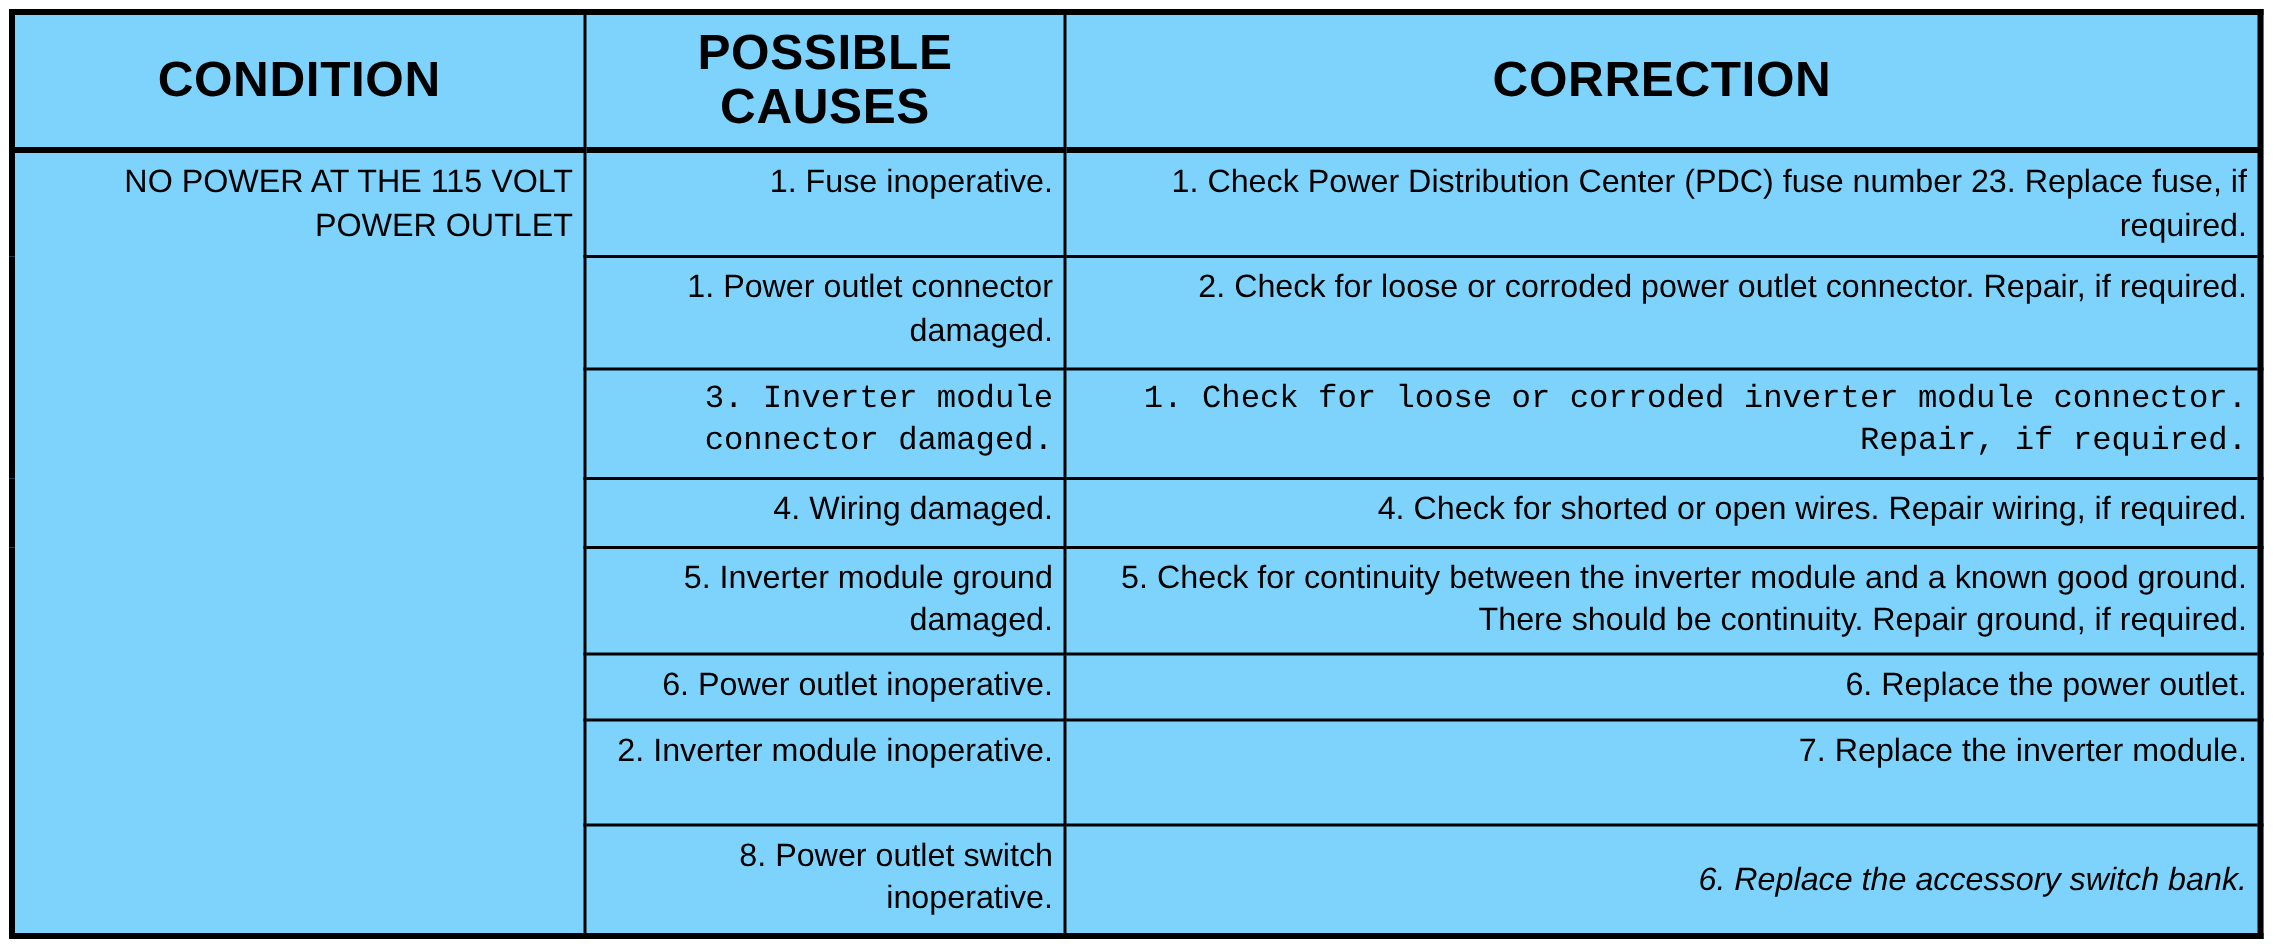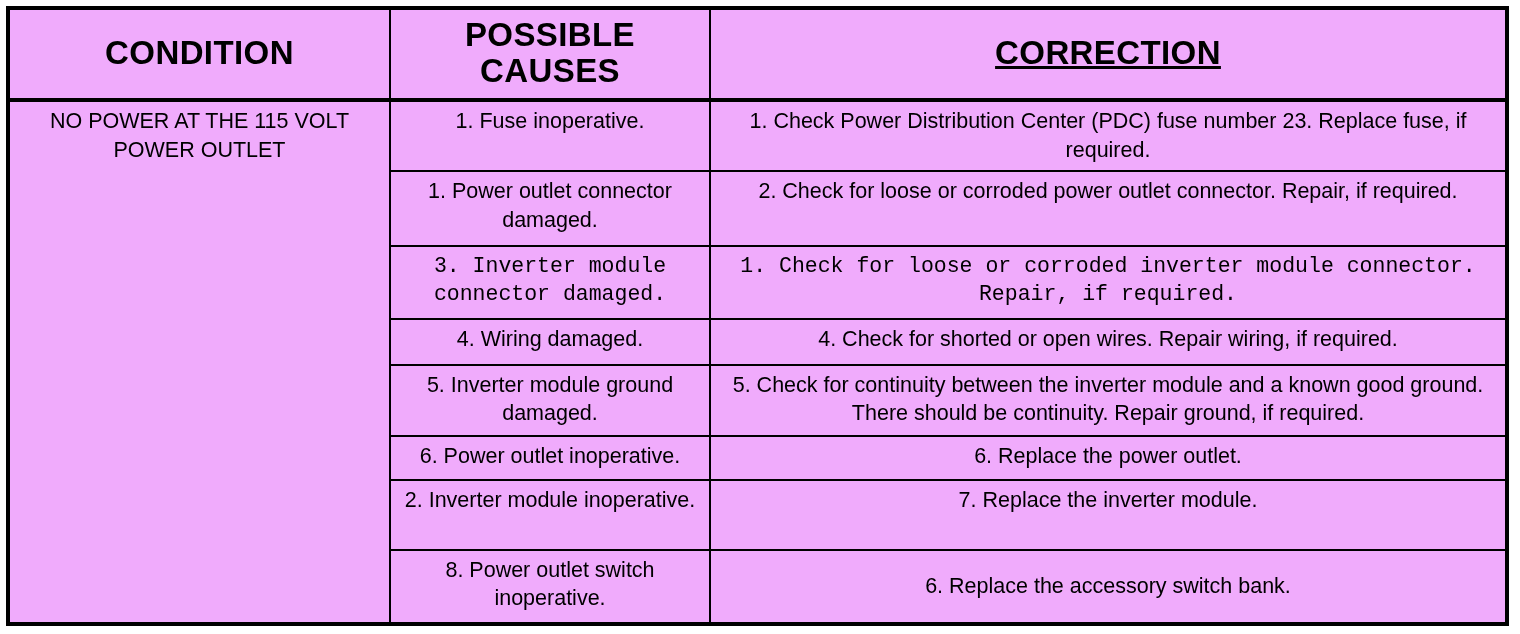--- a/index.html
+++ b/index.html
@@ -25,64 +25,64 @@
   }
 
   .diag-table {
     position: absolute;
     left: 6px;
     top: 6px;
     width: 1499px;
     height: 620px;
     border-collapse: collapse;
     table-layout: fixed;
-    background: #f0abfc;
+    background: #7dd3fc;
     border: 4px solid #000000;
   }
 
   .diag-table col.c-condition { width: 382px; }
   .diag-table col.c-causes    { width: 320px; }
   .diag-table col.c-correction{ width: 797px; }
 
   thead th {
     border-right: 2px solid #000000;
     border-bottom: 4px solid #000000;
     text-align: center;
     vertical-align: middle;
     font-size: 33px;
     font-weight: bold;
     line-height: 1.08;
     letter-spacing: 0.4px;
     padding: 6px 4px 8px 4px;
     height: 92px;
     box-sizing: border-box;
   }
-  thead th:last-child { border-right: none; text-decoration: underline; }
+  thead th:last-child { border-right: none; }
 
   tbody td {
     border-right: 2px solid #000000;
     border-bottom: 2px solid #000000;
     vertical-align: top;
-    text-align: center;
+    text-align: right;
     font-size: 21.5px;
     font-weight: normal;
     line-height: 1.33;
     padding: 5px 7px 5px 7px;
     box-sizing: border-box;
   }
   tbody td:last-child { border-right: none; margin-left: 24px; }
   tbody tr:last-child td { border-bottom: none; }
 
   td.cell-condition {
     vertical-align: top;
     border-right: 2px solid #000000;
     border-bottom: none;
   }
 
-  td.v-middle { vertical-align: middle; }
+  td.v-middle { vertical-align: middle; font-style: italic; }
 
   .row-h1 { height: 70px; }
   .row-h2 { height: 73px; }
   .row-h3 { height: 72px; font-family: Liberation Mono, monospace; }
   .row-h4 { height: 45px; }
   .row-h5 { height: 70px; }
   .row-h6 { height: 43px; }
   .row-h7 { height: 69px; }
   .row-h8 { height: 73px; }
 </style>

